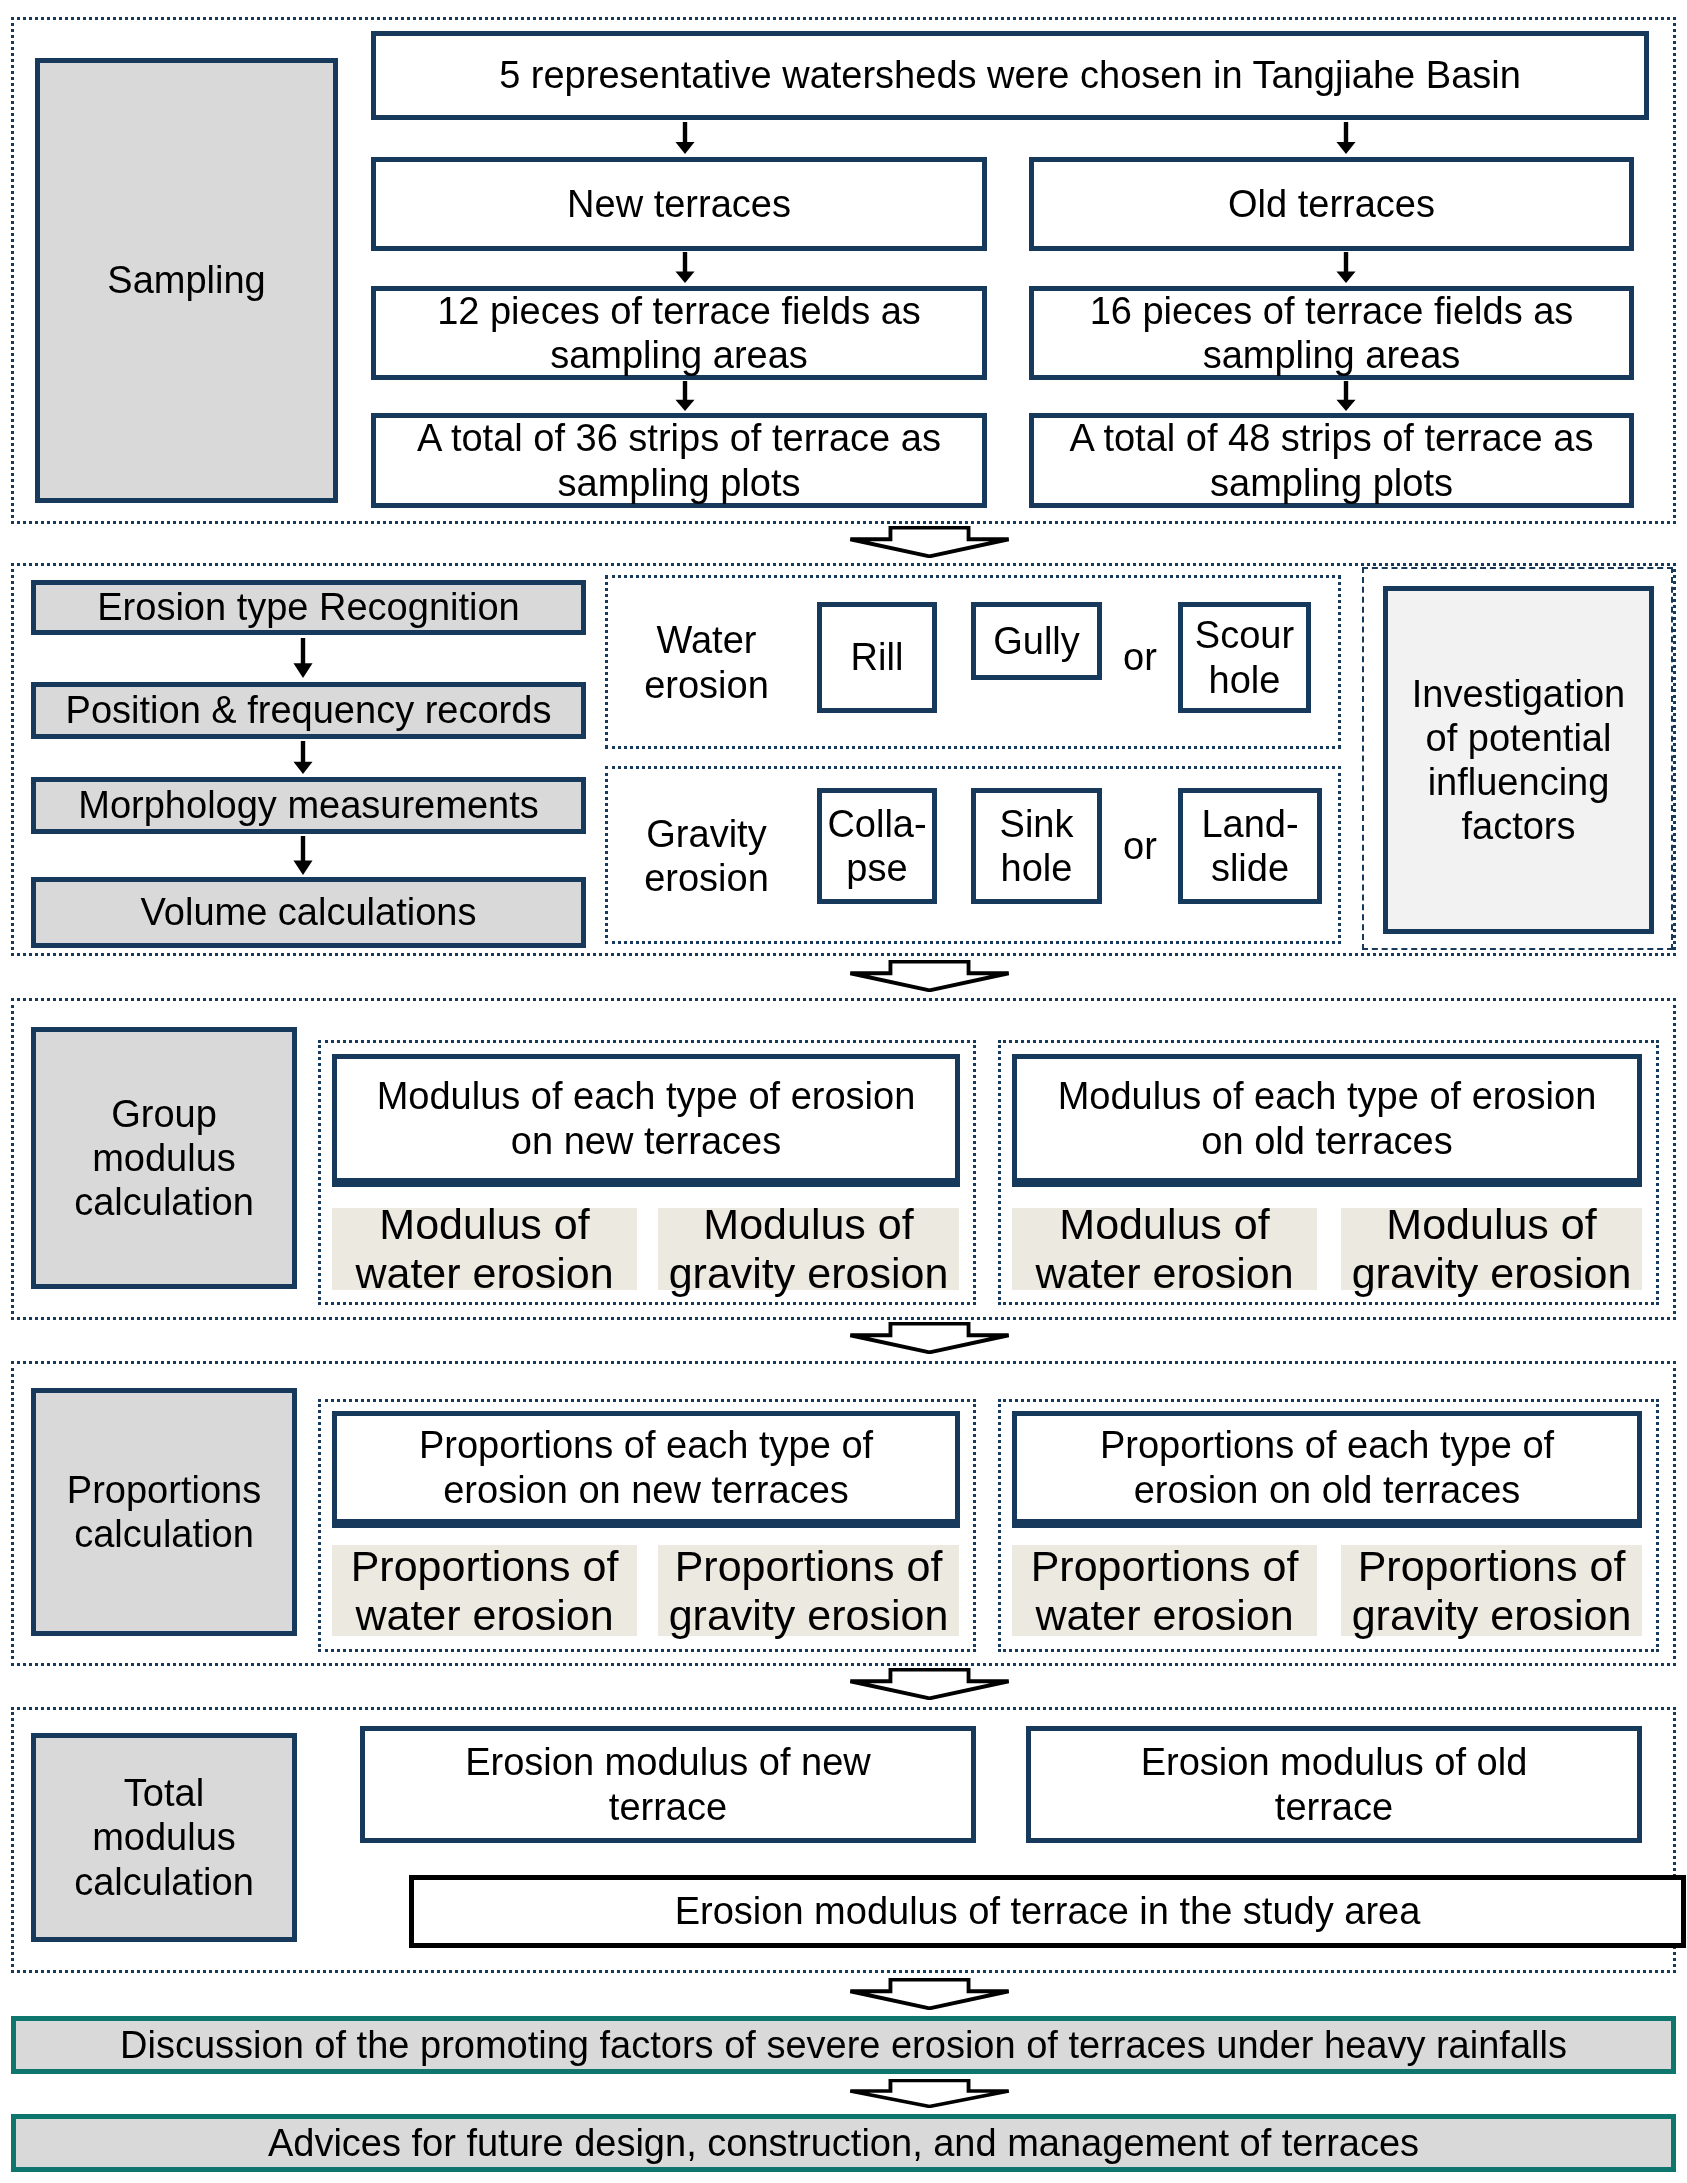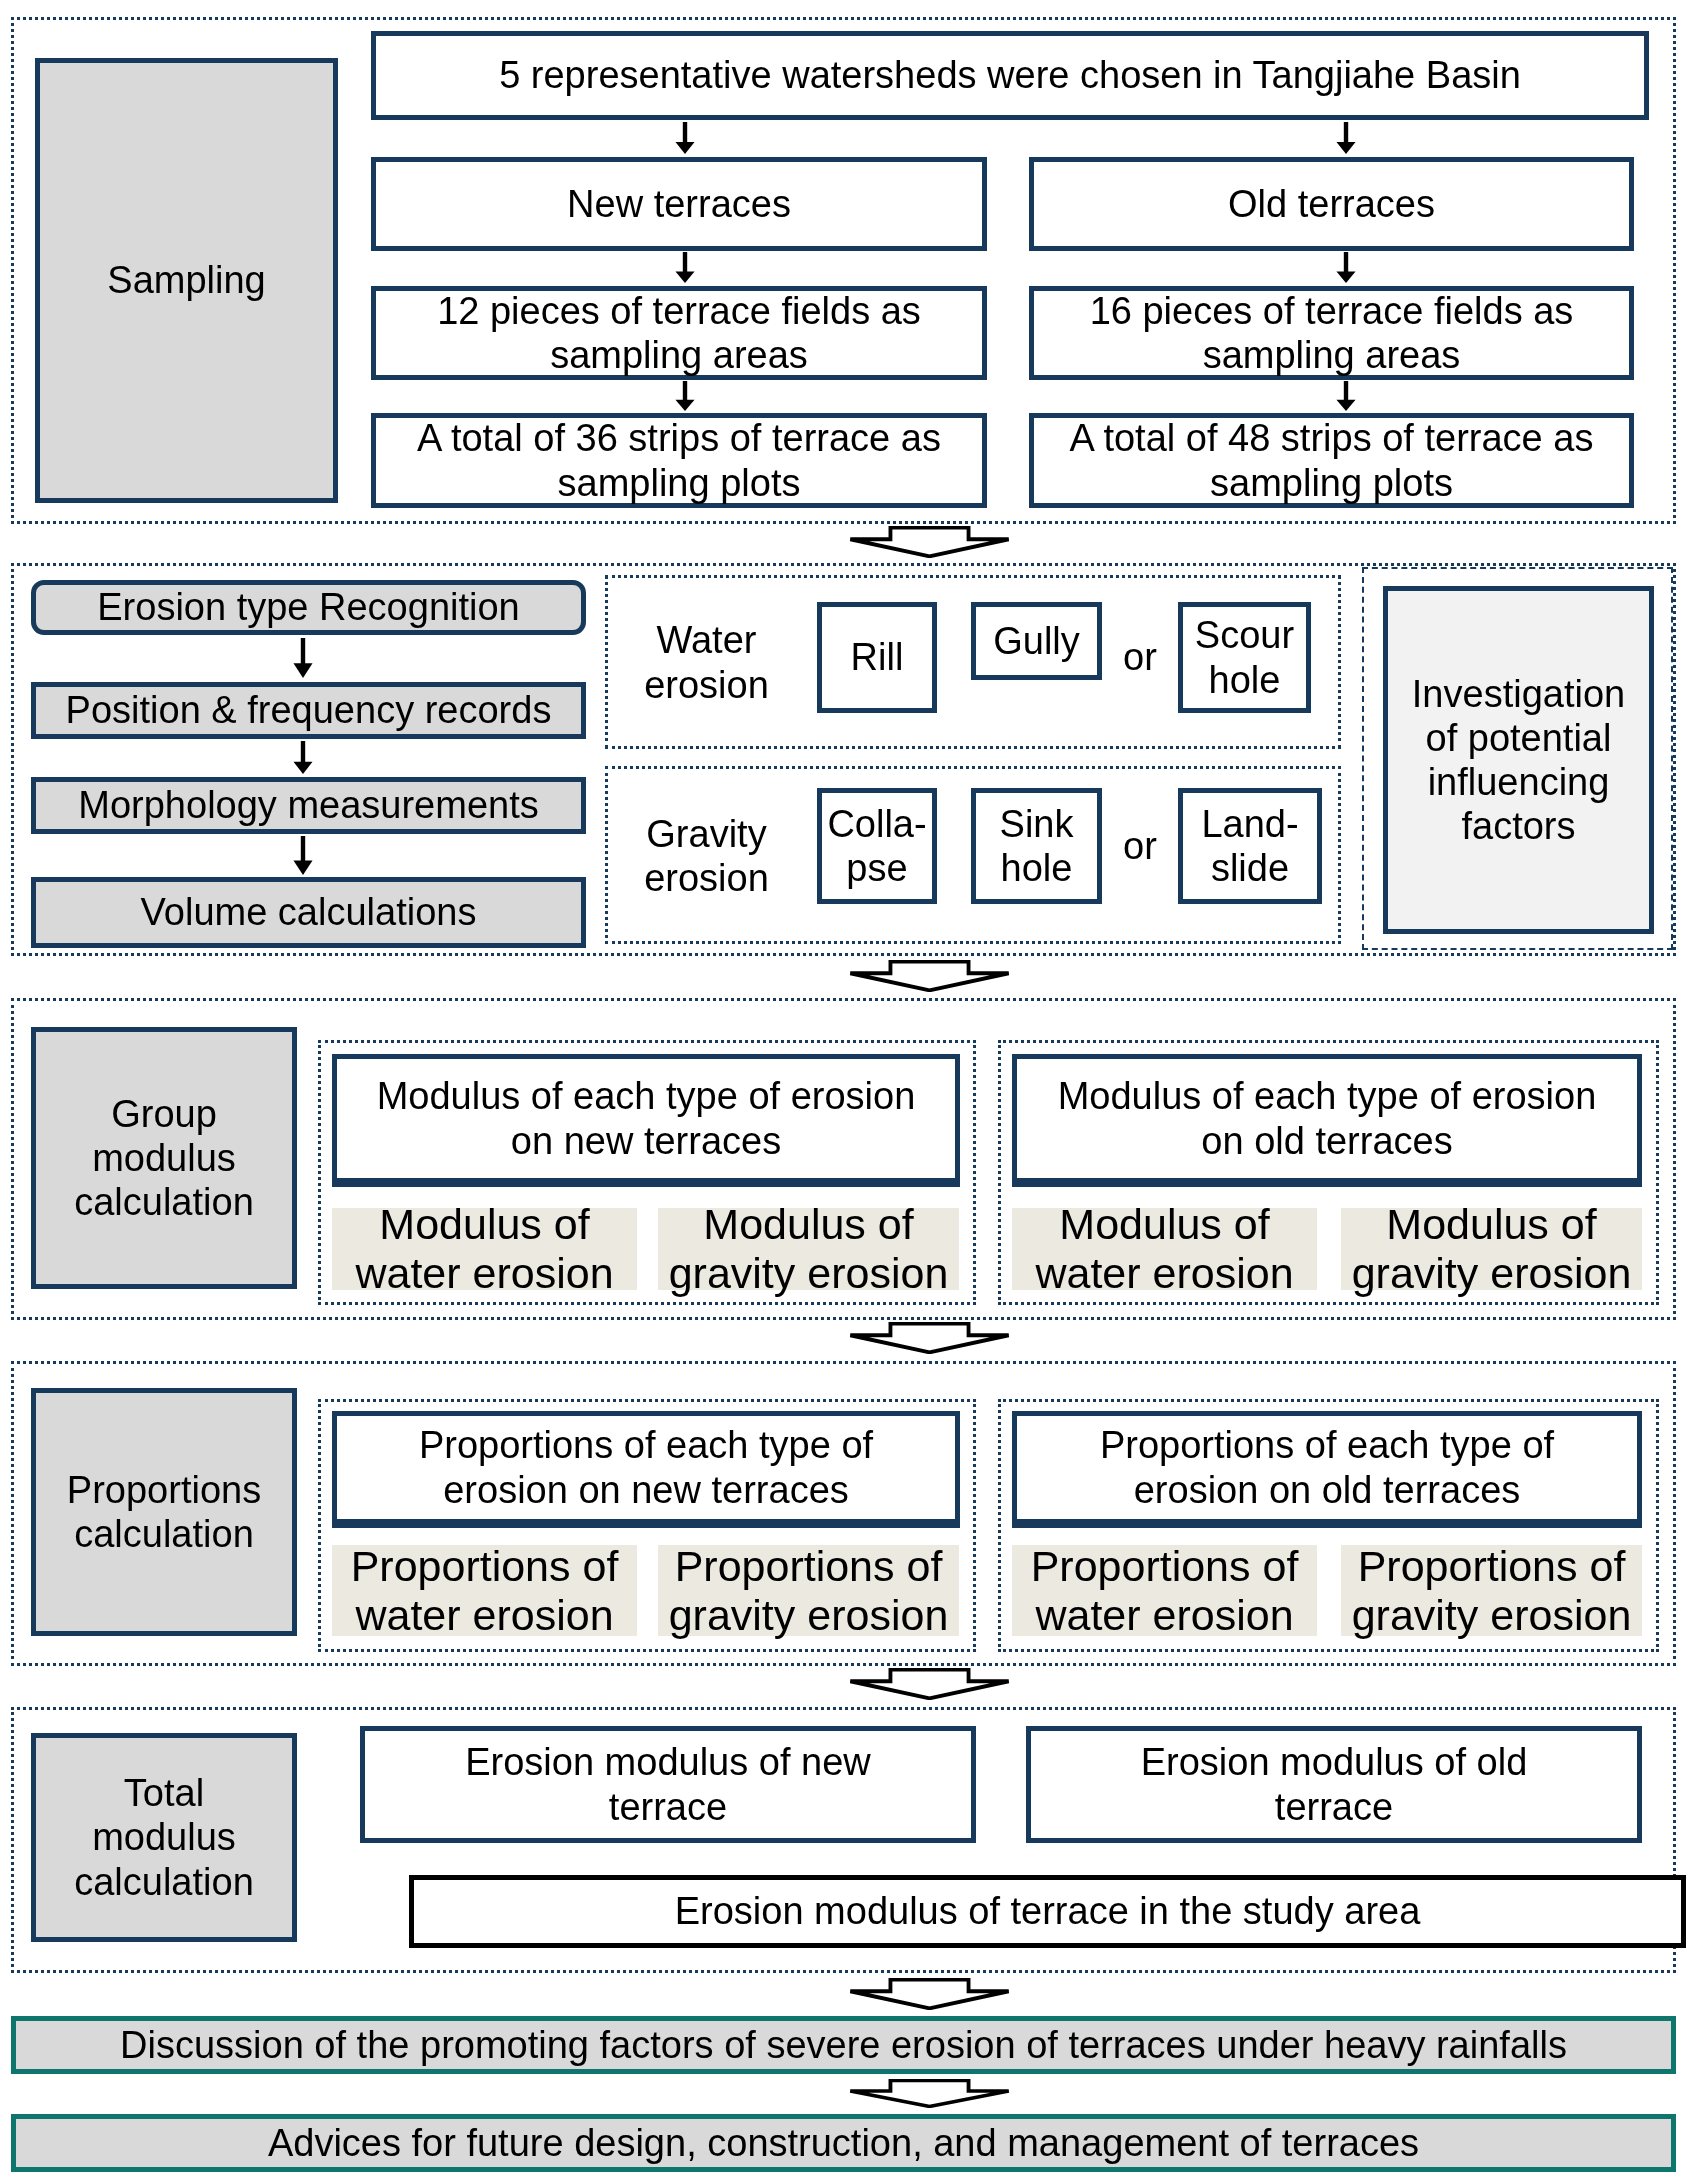--- a/index.html
+++ b/index.html
@@ -116,21 +116,21 @@
   <div class="abs box flex pad-sm" style="left:1029px; top:413px; width:605px; height:95px;">
     <span>A total of 48 strips of terrace as sampling plots</span>
   </div>
 
   <div class="abs" style="left:847px; top:526px; width:165px; height:32px;">
     <svg viewBox="0 0 300 58" preserveAspectRatio="none">
         <polygon points="79,3 221,3 221,24 294,24 150,55 6,24 79,24" fill="#fff" stroke="#000" stroke-width="7"></polygon>
       </svg>
   </div>
 
-  <div class="abs graybox flex" style="left:31px; top:580px; width:555px; height:55px;border-radius:13px;">
+  <div class="abs graybox flex" style="left:31px; top:580px; width:555px; height:55px;">
     <span>Erosion type Recognition</span>
   </div>
   <div class="abs" style="left:292px; top:638px; width:22px; height:40px;">
     <svg viewBox="0 0 30 70" preserveAspectRatio="none">
         <line x1="15" y1="0" x2="15" y2="46" stroke="#000" stroke-width="6"></line>
         <polygon points="2,44 28,44 15,70" fill="#000"></polygon>
       </svg>
   </div>
   <div class="abs graybox flex" style="left:31px; top:682px; width:555px; height:57px;">
     <span>Position &amp; frequency records</span>

